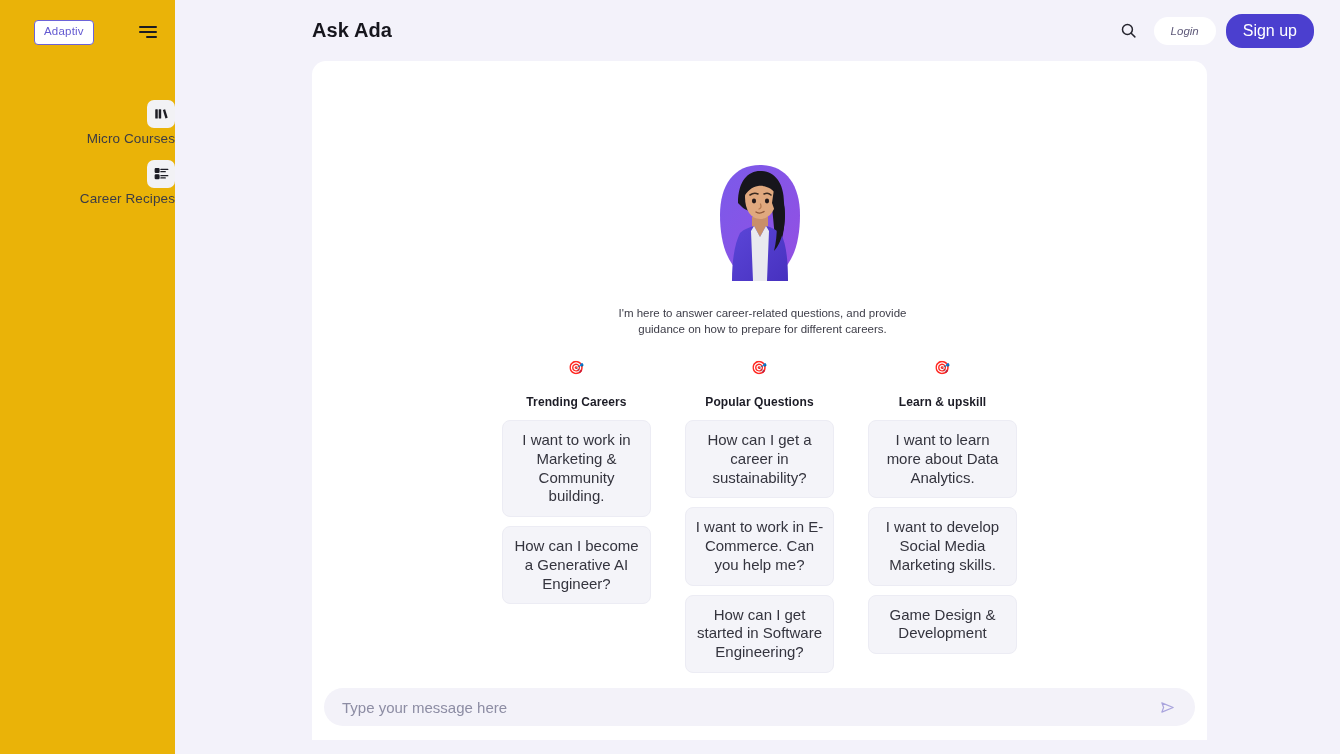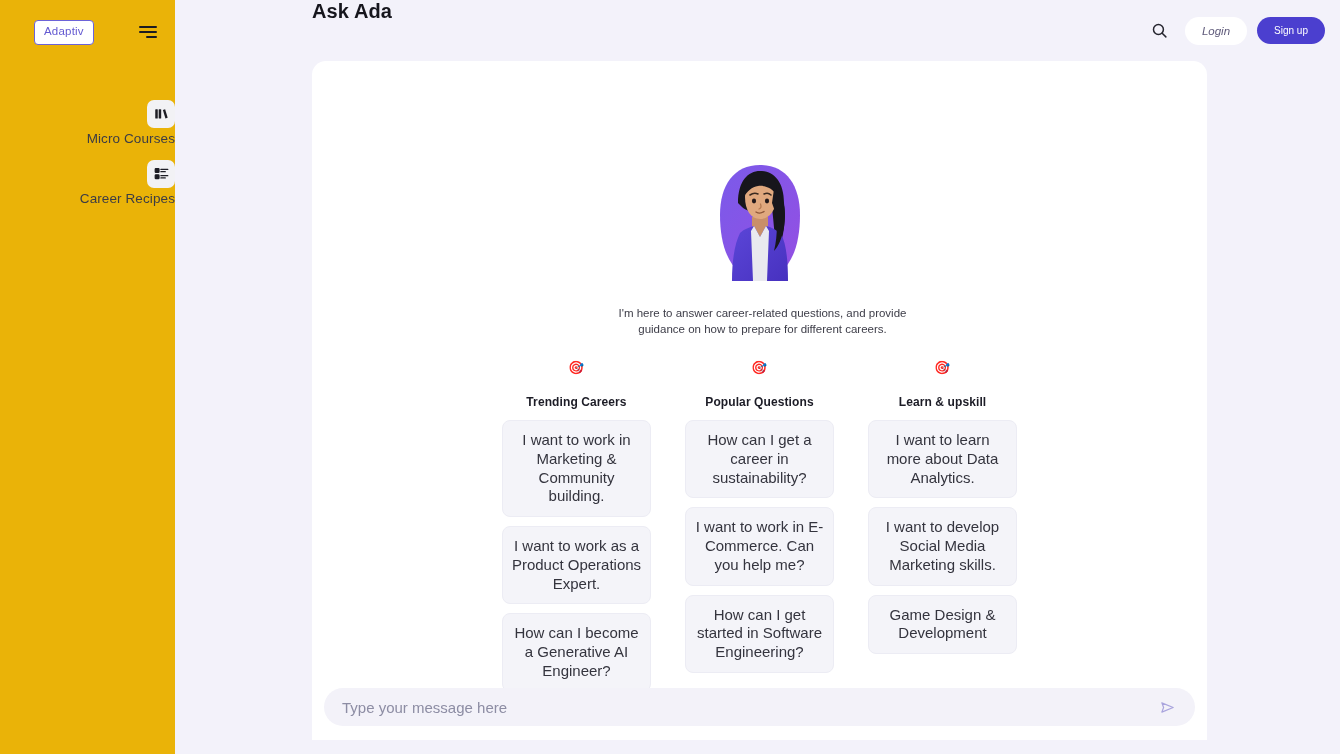--- a/index.html
+++ b/index.html
@@ -55,41 +55,41 @@
   }
   .nav-label { font-size: 13.5px; color: #3c3c45; letter-spacing: .1px; }
 
   
   .main {
     flex: 1; height: 754px; position: relative;
     background: #f3f2fa;
   }
   .topbar {
     height: 61px;
-    display: flex; 
-    padding: 0 15px 0 137px;
+    display: flex; align-items: center;
+    padding: 0 26px 0 137px;
   }
   .page-title { font-size: 20px; font-weight: bold; color: #16161d; letter-spacing: .1px; }
   .topbar-right { margin-left: auto; display: flex; align-items: center; gap: 10px; }
   .search-btn {
     width: 30px; height: 30px; border-radius: 50%;
     display: flex; align-items: center; justify-content: center;
     cursor: pointer; background: transparent;
   }
   .btn-login {
     background: #ffffff; color: #5f5a7a;
     border: none; border-radius: 16px;
     font-size: 11.5px; padding: 8px 17px; cursor: pointer;
     font-family: "Liberation Sans", sans-serif;
     font-style: italic;
   }
   .btn-signup {
     background: #4b3fcf; color: #ffffff;
     border: none; border-radius: 16px;
-    font-size: 10px; padding: 8px 17px; cursor: pointer;
+    font-size: 16px; padding: 8px 17px; cursor: pointer;
     font-family: "Liberation Sans", sans-serif;
   }
 
   
   .panel {
     position: absolute;
     left: 137px; top: 61px;
     width: 895px; height: 679px;
     background: #ffffff;
     border-radius: 14px 14px 0 0;
@@ -256,21 +256,20 @@
         <div>guidance on how to prepare for different careers.</div>
       </div>
 
       <div class="columns">
 
         <div class="col">
           <div class="col-emoji">🎯</div>
           <div class="col-title">Trending Careers</div>
           <div class="cards">
             <div class="card">I want to work in Marketing &amp; Community building.</div>
-            <div class="card">I want to work as a Product Operations Expert.</div>
             <div class="card">How can I become a Generative AI Engineer?</div>
           </div>
         </div>
 
         <div class="col">
           <div class="col-emoji">🎯</div>
           <div class="col-title">Popular Questions</div>
           <div class="cards">
             <div class="card">How can I get a career in sustainability?</div>
             <div class="card">I want to work in E-Commerce. Can you help me?</div>

